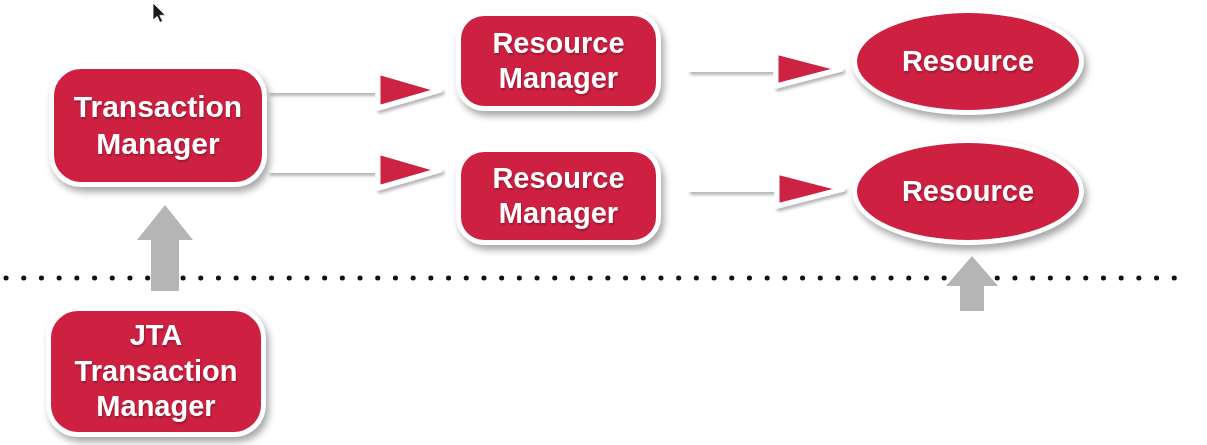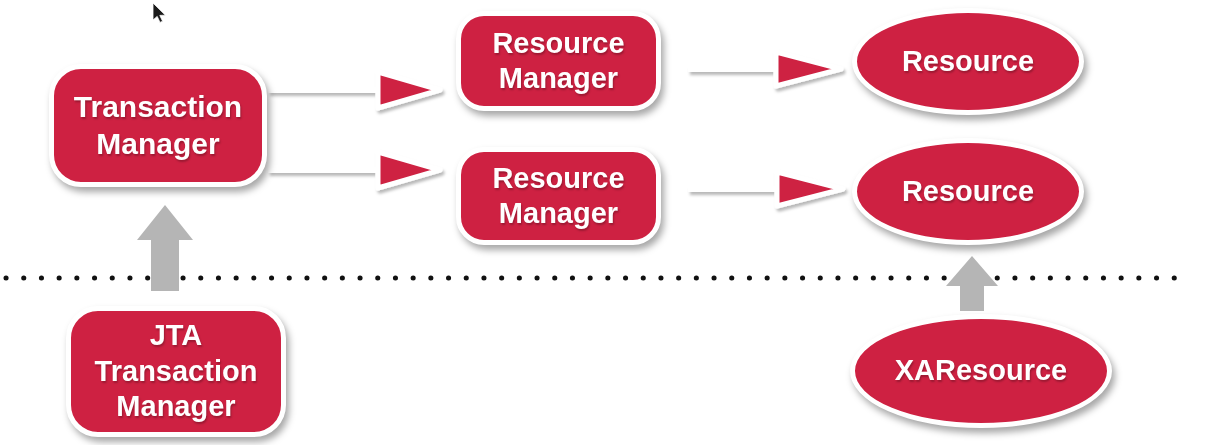--- a/index.html
+++ b/index.html
@@ -47,21 +47,21 @@
     text-shadow: 1px 2px 2px rgba(0,0,0,0.25);
   }
   .rect { border-radius: 28px; }
   .ellipse { border-radius: 50%; }
 
   .tm  { left: 49px;  top: 64px;  width: 218px; height: 123px; font-size: 30px; border-radius: 32px; }
   .rm1 { left: 456px; top: 11px;  width: 205px; height: 100px; font-size: 29px; }
   .rm2 { left: 456px; top: 147px; width: 205px; height: 98px;  font-size: 29px; }
   .r1  { left: 852px; top: 8px;   width: 232px; height: 107px; font-size: 29px; }
   .r2  { left: 852px; top: 138px; width: 232px; height: 107px; font-size: 29px; }
-  .jta { left: 66px;  top: 306px; width: 220px; height: 131px; font-size: 29px; border-radius: 32px; }
+  .jta { left: 46px;  top: 306px; width: 220px; height: 131px; font-size: 29px; border-radius: 32px; }
   .xa  { left: 850px; top: 314px; width: 262px; height: 114px; font-size: 29px; }
 
   .dots {
     stroke: var(--dotted-line);
     stroke-width: 5;
     stroke-dasharray: 0.1 17.6;
     stroke-linecap: round;
     fill: none;
   }
   .gray-arrow { fill: var(--gray-arrow); }
@@ -131,17 +131,14 @@
   <div class="node ellipse r2">
     <span class="label">Resource</span>
   </div>
 
   <div class="node rect jta">
     <span class="label">JTA
 Transaction
 Manager</span>
   </div>
 
-  <div class="node ellipse xa">
-    <span class="label">XAResource</span>
-  </div>
 
 </div>
 
 </body></html>

